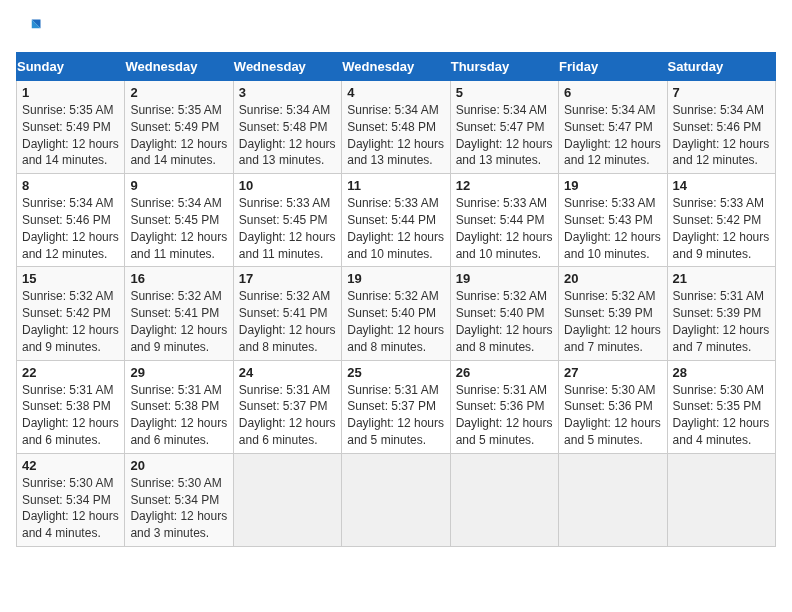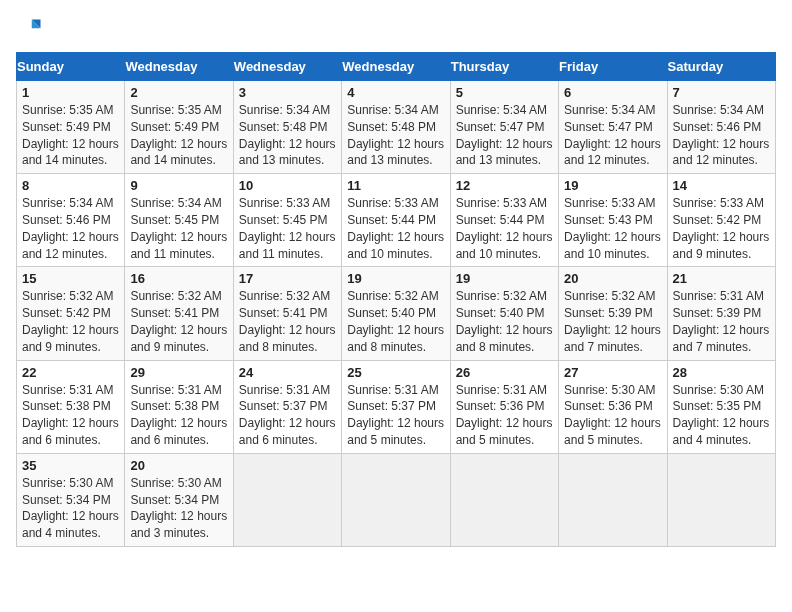--- a/index.html
+++ b/index.html
@@ -317,21 +317,21 @@
         <td>
           <span class="day-num">28</span>
           <div class="cell-text" style="white-space: pre-line;">Sunrise: 5:30 AM
 Sunset: 5:35 PM
 Daylight: 12 hours
 and 4 minutes.</div>
         </td>
       </tr>
       <tr>
         <td>
-          <span class="day-num">35</span>
+          <span class="day-num">42</span>
           <div class="cell-text" style="white-space: pre-line;">Sunrise: 5:30 AM
 Sunset: 5:34 PM
 Daylight: 12 hours
 and 4 minutes.</div>
         </td>
         <td>
           <span class="day-num">20</span>
           <div class="cell-text" style="white-space: pre-line;">Sunrise: 5:30 AM
 Sunset: 5:34 PM
 Daylight: 12 hours

